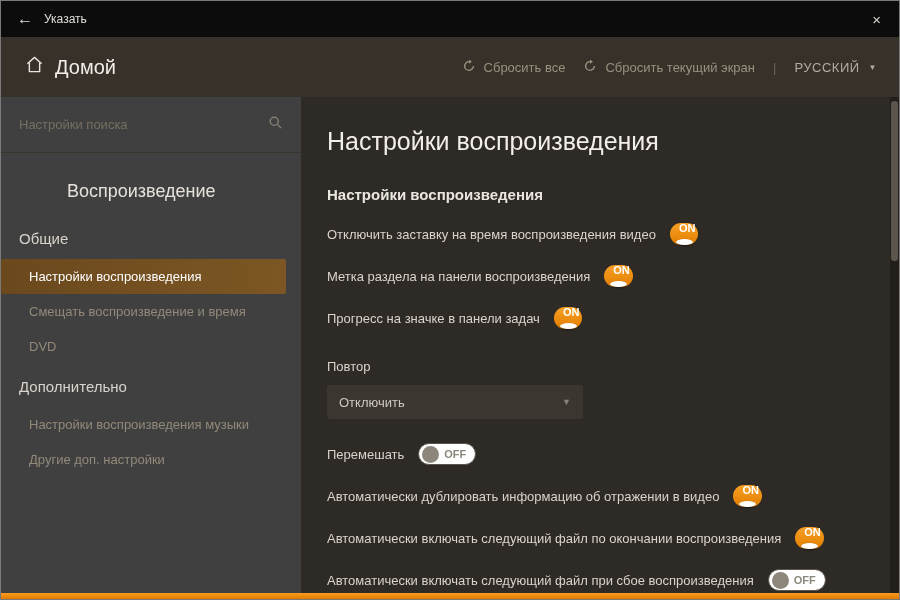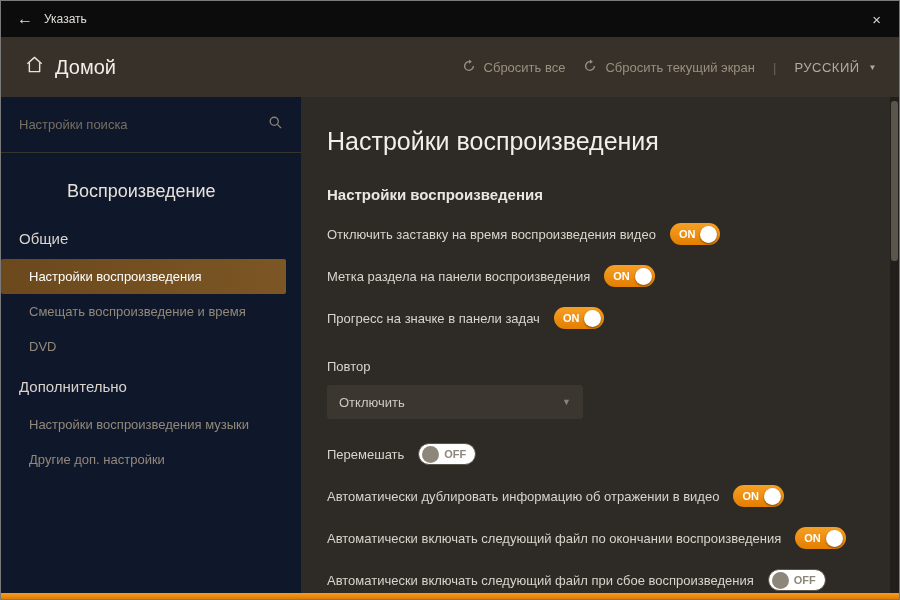--- a/index.html
+++ b/index.html
@@ -21,21 +21,21 @@
   .header-right { margin-left:auto; display:flex; align-items:center; gap:18px; color:#98917f; font-size:13px; }
   .hbtn { display:flex; align-items:center; gap:8px; cursor:pointer; }
   .sep { color:#6a645a; font-size:13px; }
   .lang { display:flex; align-items:center; gap:9px; color:#b3ab9e; letter-spacing:.5px; cursor:pointer; }
   .caret { font-size:8px; color:#b3ab9e; }
 
   
   .body { flex:1; display:flex; min-height:0; position:relative; }
 
   
-  .sidebar { width:300px; background:#0f172a; flex:0 0 auto; display:flex; flex-direction:column; }
+  .sidebar { width:300px; background:#404040; flex:0 0 auto; display:flex; flex-direction:column; }
   .search { height:56px; border-bottom:1px solid #3a352c; display:flex; align-items:center; padding:0 18px; gap:10px; }
   .search input { flex:1; background:transparent; border:none; outline:none; color:#cfc9c0; font-size:13px; font-family:inherit; }
   .search input::placeholder { color:#776f62; }
   .nav-title { font-size:18px; color:#e6e1da; padding:28px 18px 14px;margin-left:48px; }
   .nav-group-heading { font-size:15px; color:#d9d3cb; padding:14px 18px 12px; }
   .nav-item { font-size:13px; color:#93897a; padding:10px 18px 10px 28px; margin-right:15px; cursor:pointer; }
   .nav-item.selected { background:linear-gradient(90deg,#6b491d,#7c5624); color:#ffffff; border-radius:2px; }
 
   
   .content { flex:1; padding:30px 34px 0 26px; overflow:hidden; }
@@ -44,21 +44,21 @@
   .setting-row { display:flex; align-items:center; gap:14px; margin-bottom:20px; color:#d9d4cc; font-size:13px; min-height:22px; }
   .dropdown-label { margin-top:26px; margin-bottom:4px; }
   .dropdown { width:256px; height:34px; background:#3b362f; border-radius:3px; display:flex; align-items:center;
               padding:0 12px; color:#cfc9c0; font-size:13px; margin:8px 0 24px; cursor:pointer; }
   .dd-caret { margin-left:auto; color:#8a837a; font-size:9px; }
 
   
   .toggle { display:inline-flex; align-items:center; height:22px; border-radius:12px; padding:0 3px; gap:5px; flex:0 0 auto; cursor:pointer; }
   .toggle .t-text { font-size:11px; font-weight:bold; line-height:1; }
   .toggle .knob { width:17px; height:17px; border-radius:50%; }
-  .toggle.on { background:linear-gradient(#f6a026,#e37e00); }
+  .toggle.on { background:linear-gradient(#f6a026,#e37e00);flex-direction:column; }
   .toggle.on .t-text { color:#fff; padding-left:6px; }
   .toggle.on .knob { background:#fff; box-shadow:0 1px 2px rgba(0,0,0,.45); }
   .toggle.off { background:#ffffff; border:1px solid #5b554b; }
   .toggle.off .t-text { color:#8d867b; padding-right:6px; }
   .toggle.off .knob { background:#8d867b; }
 
   
   .scrollbar { position:absolute; top:0; right:0; bottom:0; width:9px; background:#211e1b; }
   .scroll-thumb { position:absolute; top:4px; right:1px; width:7px; height:160px; border-radius:3px; background:#5b554c; }
 

